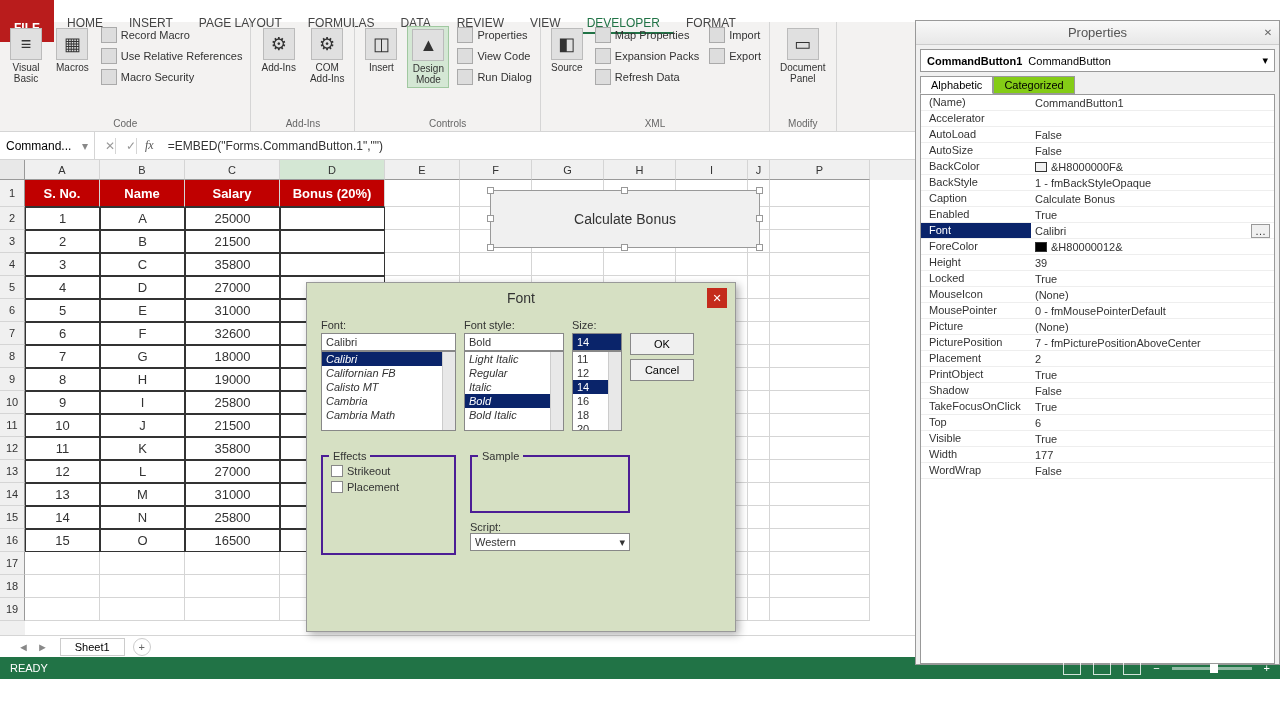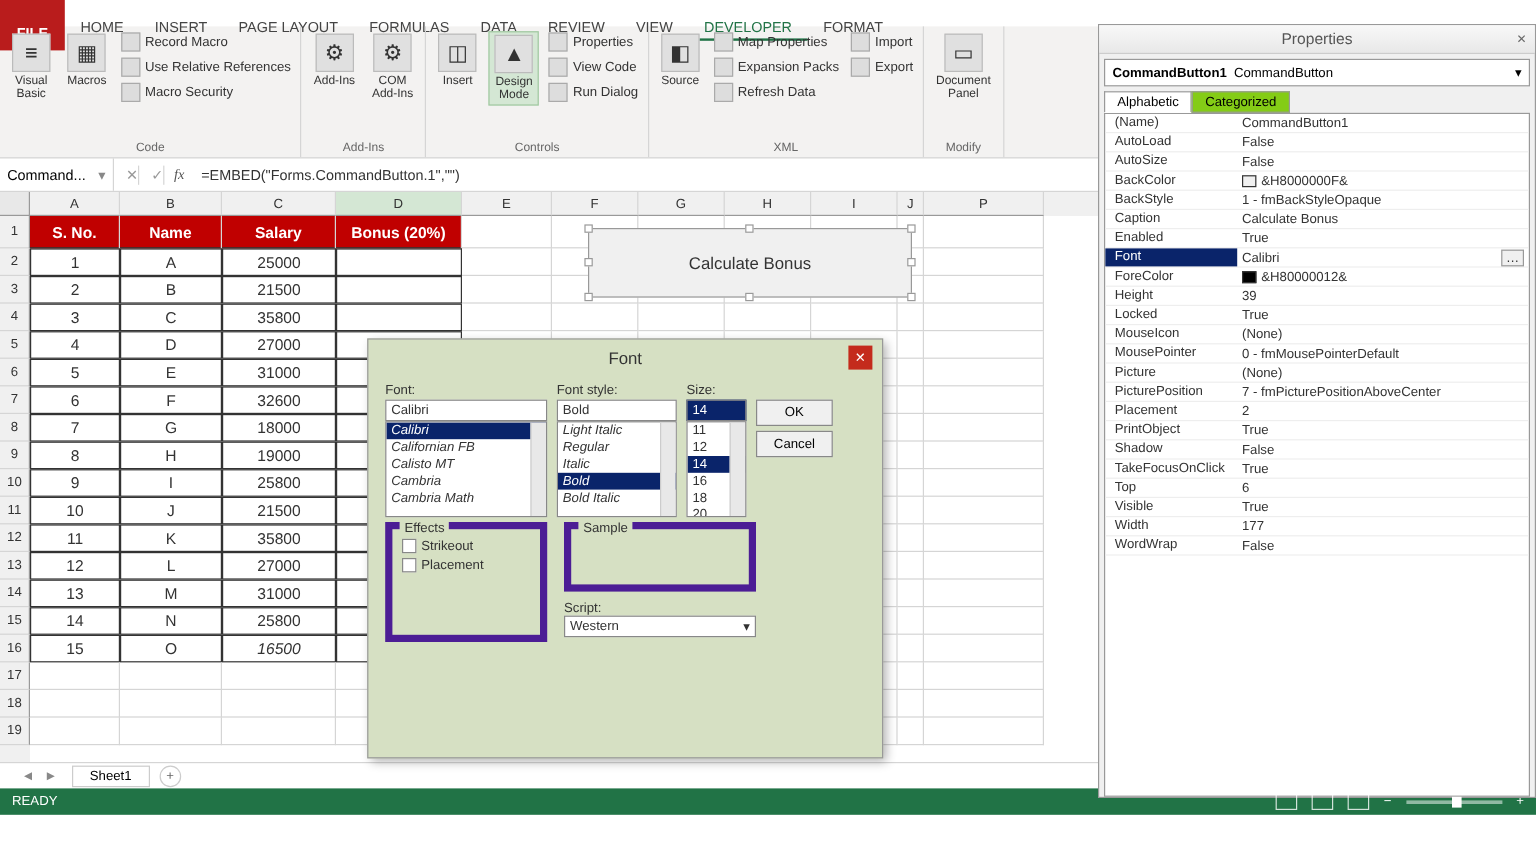--- a/index.html
+++ b/index.html
@@ -49,21 +49,21 @@
 .dlg-close { position: absolute; right: 8px; top: 5px; width: 20px; height: 20px; background: #c42b1c; color: #fff; display: flex; align-items: center; justify-content: center; font-size: 11px; cursor: pointer; }
 .dlg-body { padding: 6px 14px; font-size: 11px; color: #333; }
 .dlg-row { display: flex; gap: 8px; }
 .dlg-col label { display: block; margin-bottom: 2px; }
 .dlg-field { background: #fff; border: 1px solid #888; padding: 2px 4px; font-size: 11px; height: 18px; }
 .dlg-list { background: #fff; border: 1px solid #888; height: 80px; overflow: hidden; position: relative; }
 .dlg-list-item { padding: 1px 4px; font-style: italic; cursor: pointer; }
 .dlg-list-item.sel { background: #0a246a; color: #fff; }
 .dlg-scroll { position: absolute; right: 0; top: 0; width: 13px; height: 100%; background: #e8e8e8; border-left: 1px solid #ccc; }
 .dlg-btn { width: 64px; height: 22px; background: #f0f0f0; border: 1px solid #888; font-size: 11px; cursor: pointer; }
-.fieldset { border: 6px solid #4c1d95; padding: 8px; margin-top: 4px; position: relative; }
+.fieldset { border: 2px solid #4c1d95; padding: 8px; margin-top: 24px; position: relative; }
 .fieldset-legend { position: absolute; top: -7px; left: 6px; background: #d6e0c3; padding: 0 4px; font-size: 11px; }
 .sample-box { background: #fff; border: 1px solid #999; height: 50px; display: flex; align-items: center; justify-content: center; font-size: 16px; font-weight: bold; }
 .chk { display: flex; align-items: center; gap: 4px; font-size: 11px; margin-bottom: 4px; }
 .chk-box { width: 12px; height: 12px; border: 1px solid #888; background: #fff; }
 
 .props-panel { position: absolute; right: 0; top: 20px; width: 365px; height: 645px; background: #f0f0f0; border: 1px solid #999; }
 .props-title { height: 24px; background: linear-gradient(#f8f8f8,#e8e8e8); display: flex; align-items: center; justify-content: center; font-size: 13px; color: #555; border-bottom: 1px solid #ccc; position: relative; }
 .props-close { position: absolute; right: 4px; width: 14px; height: 14px; font-size: 10px; color: #666; cursor: pointer; display: flex; align-items: center; justify-content: center; }
 .props-obj { padding: 4px 6px; font-size: 11px; background: #fff; border: 1px solid #999; margin: 4px; display: flex; align-items: center; gap: 6px; }
 .props-obj b { font-weight: bold; }
@@ -464,21 +464,21 @@
           <div class="cell" style="width: 72px;"></div>
           <div class="cell" style="width: 72px;"></div>
           <div class="cell" style="width: 72px;"></div>
           <div class="cell" style="width: 72px;"></div>
           <div class="cell" style="width: 22px;"></div>
           <div class="cell" style="width: 100px;"></div>
         </div>
         <div class="row">
           <div class="cell border" style="width: 75px;">15</div>
           <div class="cell border" style="width: 85px;">O</div>
-          <div class="cell border" style="width: 95px; font-style: italic;">16500</div>
+          <div class="cell border" style="width: 95px;">16500</div>
           <div class="cell border" style="width: 105px;"></div>
           <div class="cell" style="width: 75px;"></div>
           <div class="cell" style="width: 72px;"></div>
           <div class="cell" style="width: 72px;"></div>
           <div class="cell" style="width: 72px;"></div>
           <div class="cell" style="width: 72px;"></div>
           <div class="cell" style="width: 22px;"></div>
           <div class="cell" style="width: 100px;"></div>
         </div>
         <div class="row">
@@ -625,20 +625,26 @@
     <div class="props-tab">Categorized</div>
   </div>
   <div class="props-grid" id="propgrid">
       <div class="prop-row">
         <div class="prop-name">(Name)</div>
         <div class="prop-val">
           <span>CommandButton1</span>
         </div>
       </div>
       <div class="prop-row">
+        <div class="prop-name">Accelerator</div>
+        <div class="prop-val">
+          <span></span>
+        </div>
+      </div>
+      <div class="prop-row">
         <div class="prop-name">AutoLoad</div>
         <div class="prop-val">
           <span>False</span>
         </div>
       </div>
       <div class="prop-row">
         <div class="prop-name">AutoSize</div>
         <div class="prop-val">
           <span>False</span>
         </div>

